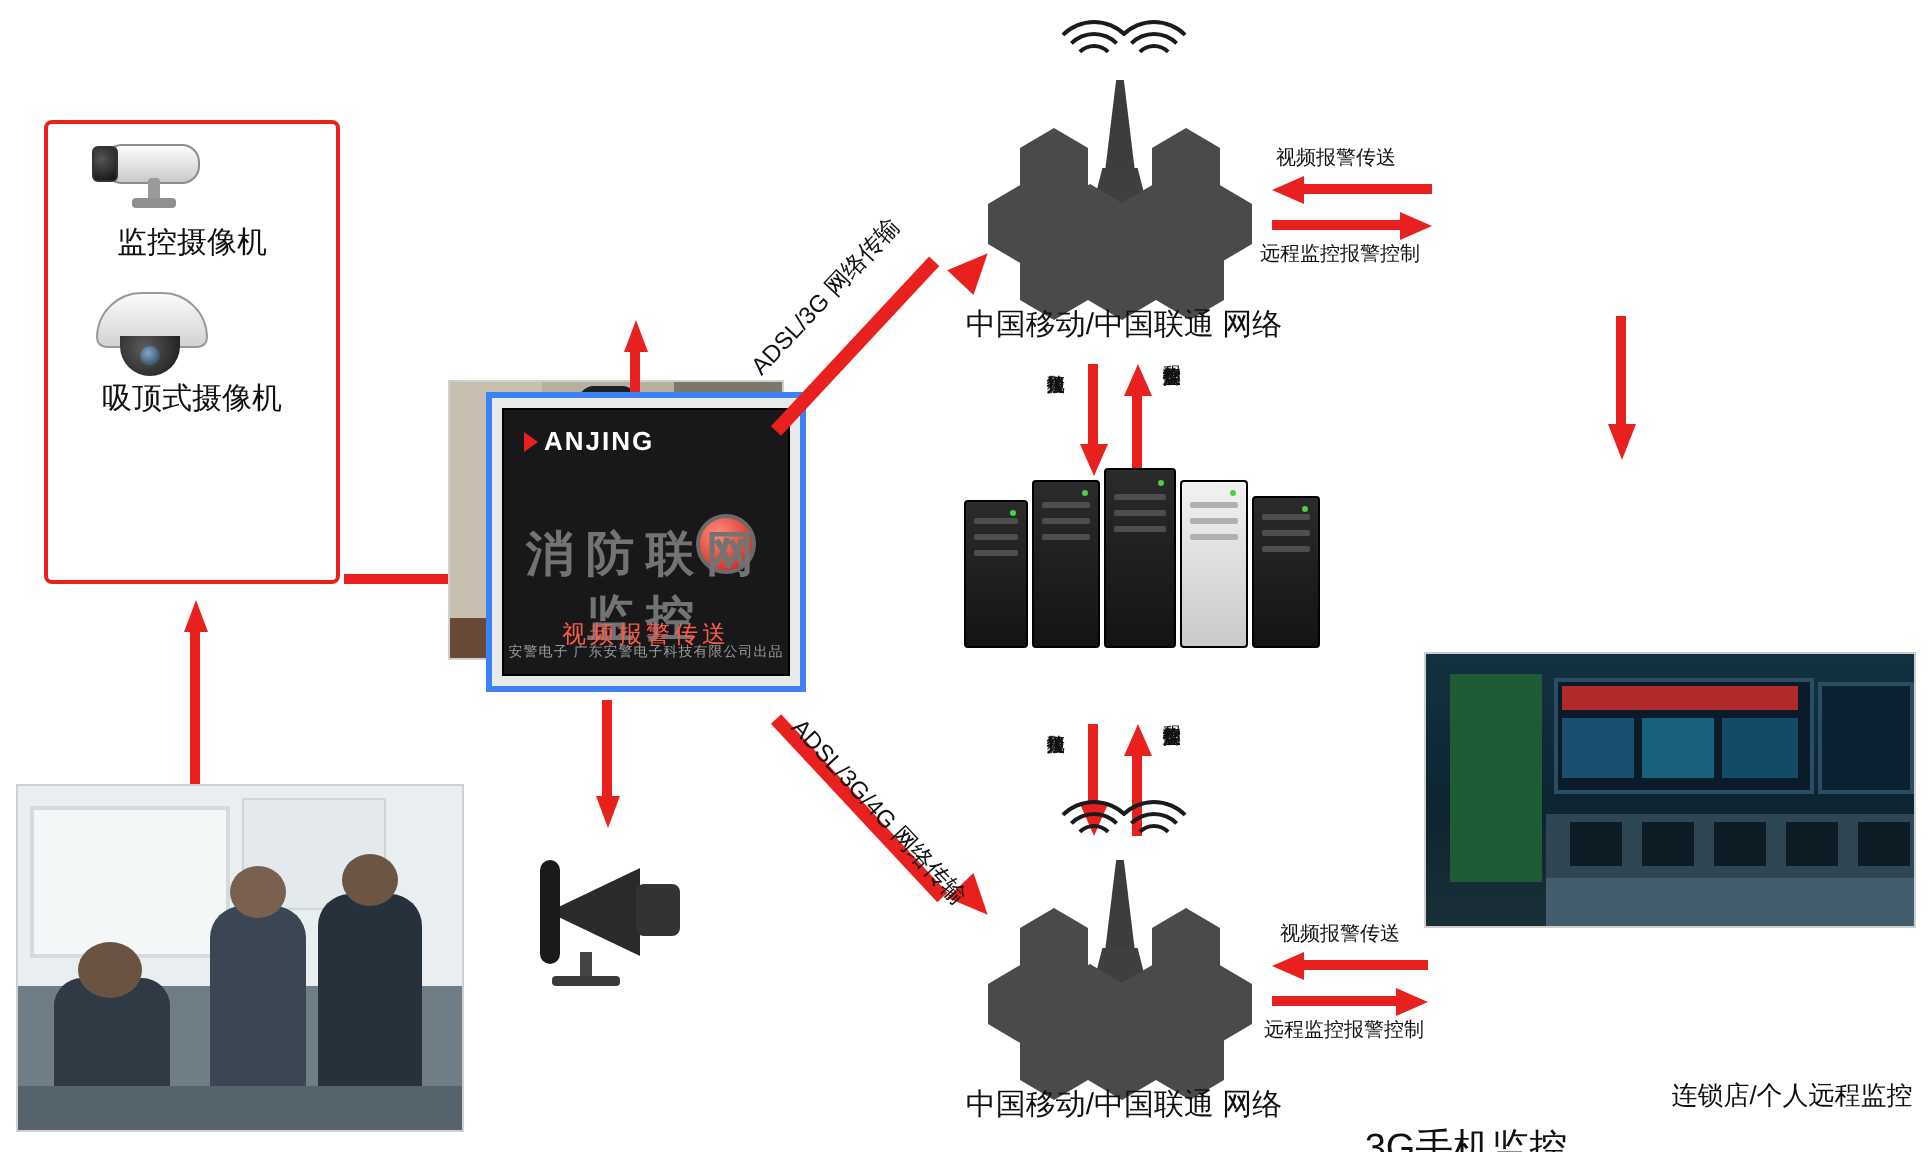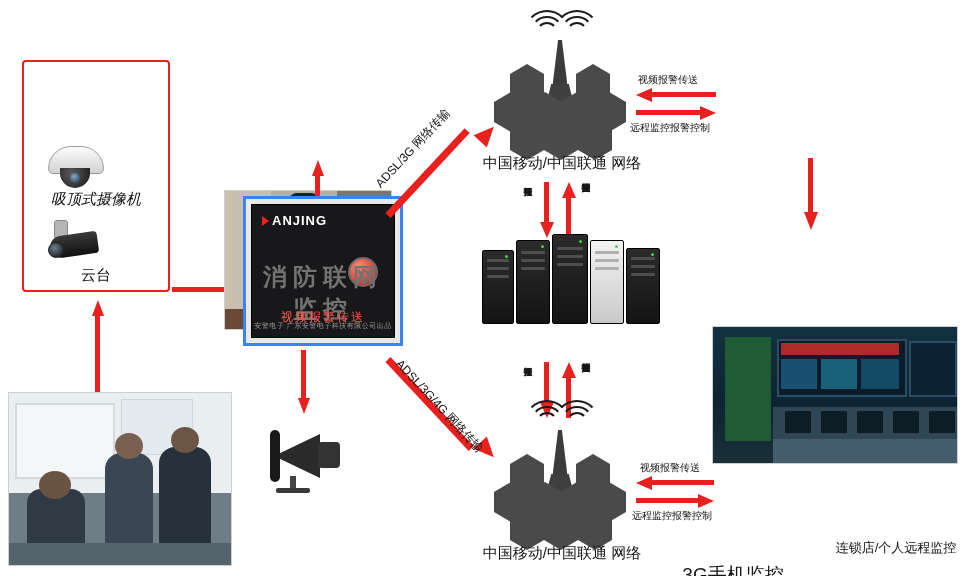--- a/index.html
+++ b/index.html
@@ -289,42 +289,43 @@
   
   .ph-bg { position:absolute; left:0; top:0; right:0; bottom:0; }
 </style>
 </head>
 <body>
 
 <div id="canvas">
 
   <div class="abs redbox" style="left:22px; top:60px; width:148px; height:232px;"></div>
 
-
-  <div class="abs cam-item" style="left:38px; top:140px; width:116px; height:72px;font-style:italic;">
+  <div class="abs cam-item" style="left:38px; top:62px; width:116px; height:72px;">
+    <div style="position:relative; height:48px;">
+      <span>
+        <span class="bullet-body"></span>
+        <span class="bullet-lens"></span>
+        <span class="bullet-mount"></span>
+        <span class="bullet-base"></span>
+      </span>
+    </div>
+    <div class="cam-name">监控摄像机</div>
+  </div>
+
+  <div class="abs cam-item" style="left:38px; top:140px; width:116px; height:72px;">
     <div style="position:relative; height:48px;">
       <span>
         <span class="dome-top"></span>
         <span class="dome-ball"></span>
         <span class="dome-eye"></span>
       </span>
     </div>
     <div class="cam-name">吸顶式摄像机</div>
   </div>
 
-  <div class="abs cam-item" style="left:38px; top:216px; width:116px; height:72px;">
-    <div style="position:relative; height:48px;">
-      <span>
-        <span class="ptz-arm"></span>
-        <span class="ptz-body"></span>
-        <span class="ptz-lens"></span>
-      </span>
-    </div>
-    <div class="cam-name">云台</div>
-  </div>
 
   <div class="abs" style="left:92px; top:300px; width:10px; height:96px;">
     <div class="abs" style="left:3px; top:14px; width:5px; height:82px; background:#e8201e;"></div>
     <div class="abs" style="left:0; top:0; width:0;height:0;
       border-left:6px solid transparent;border-right:6px solid transparent;border-bottom:16px solid #e8201e;"></div>
   </div>
 
   <div class="abs" style="left:172px; top:284px; width:70px; height:12px;">
     <div class="abs" style="left:0; top:3px; width:54px; height:5px; background:#e8201e;"></div>
     <div class="abs" style="right:0; top:0; width:0;height:0;

